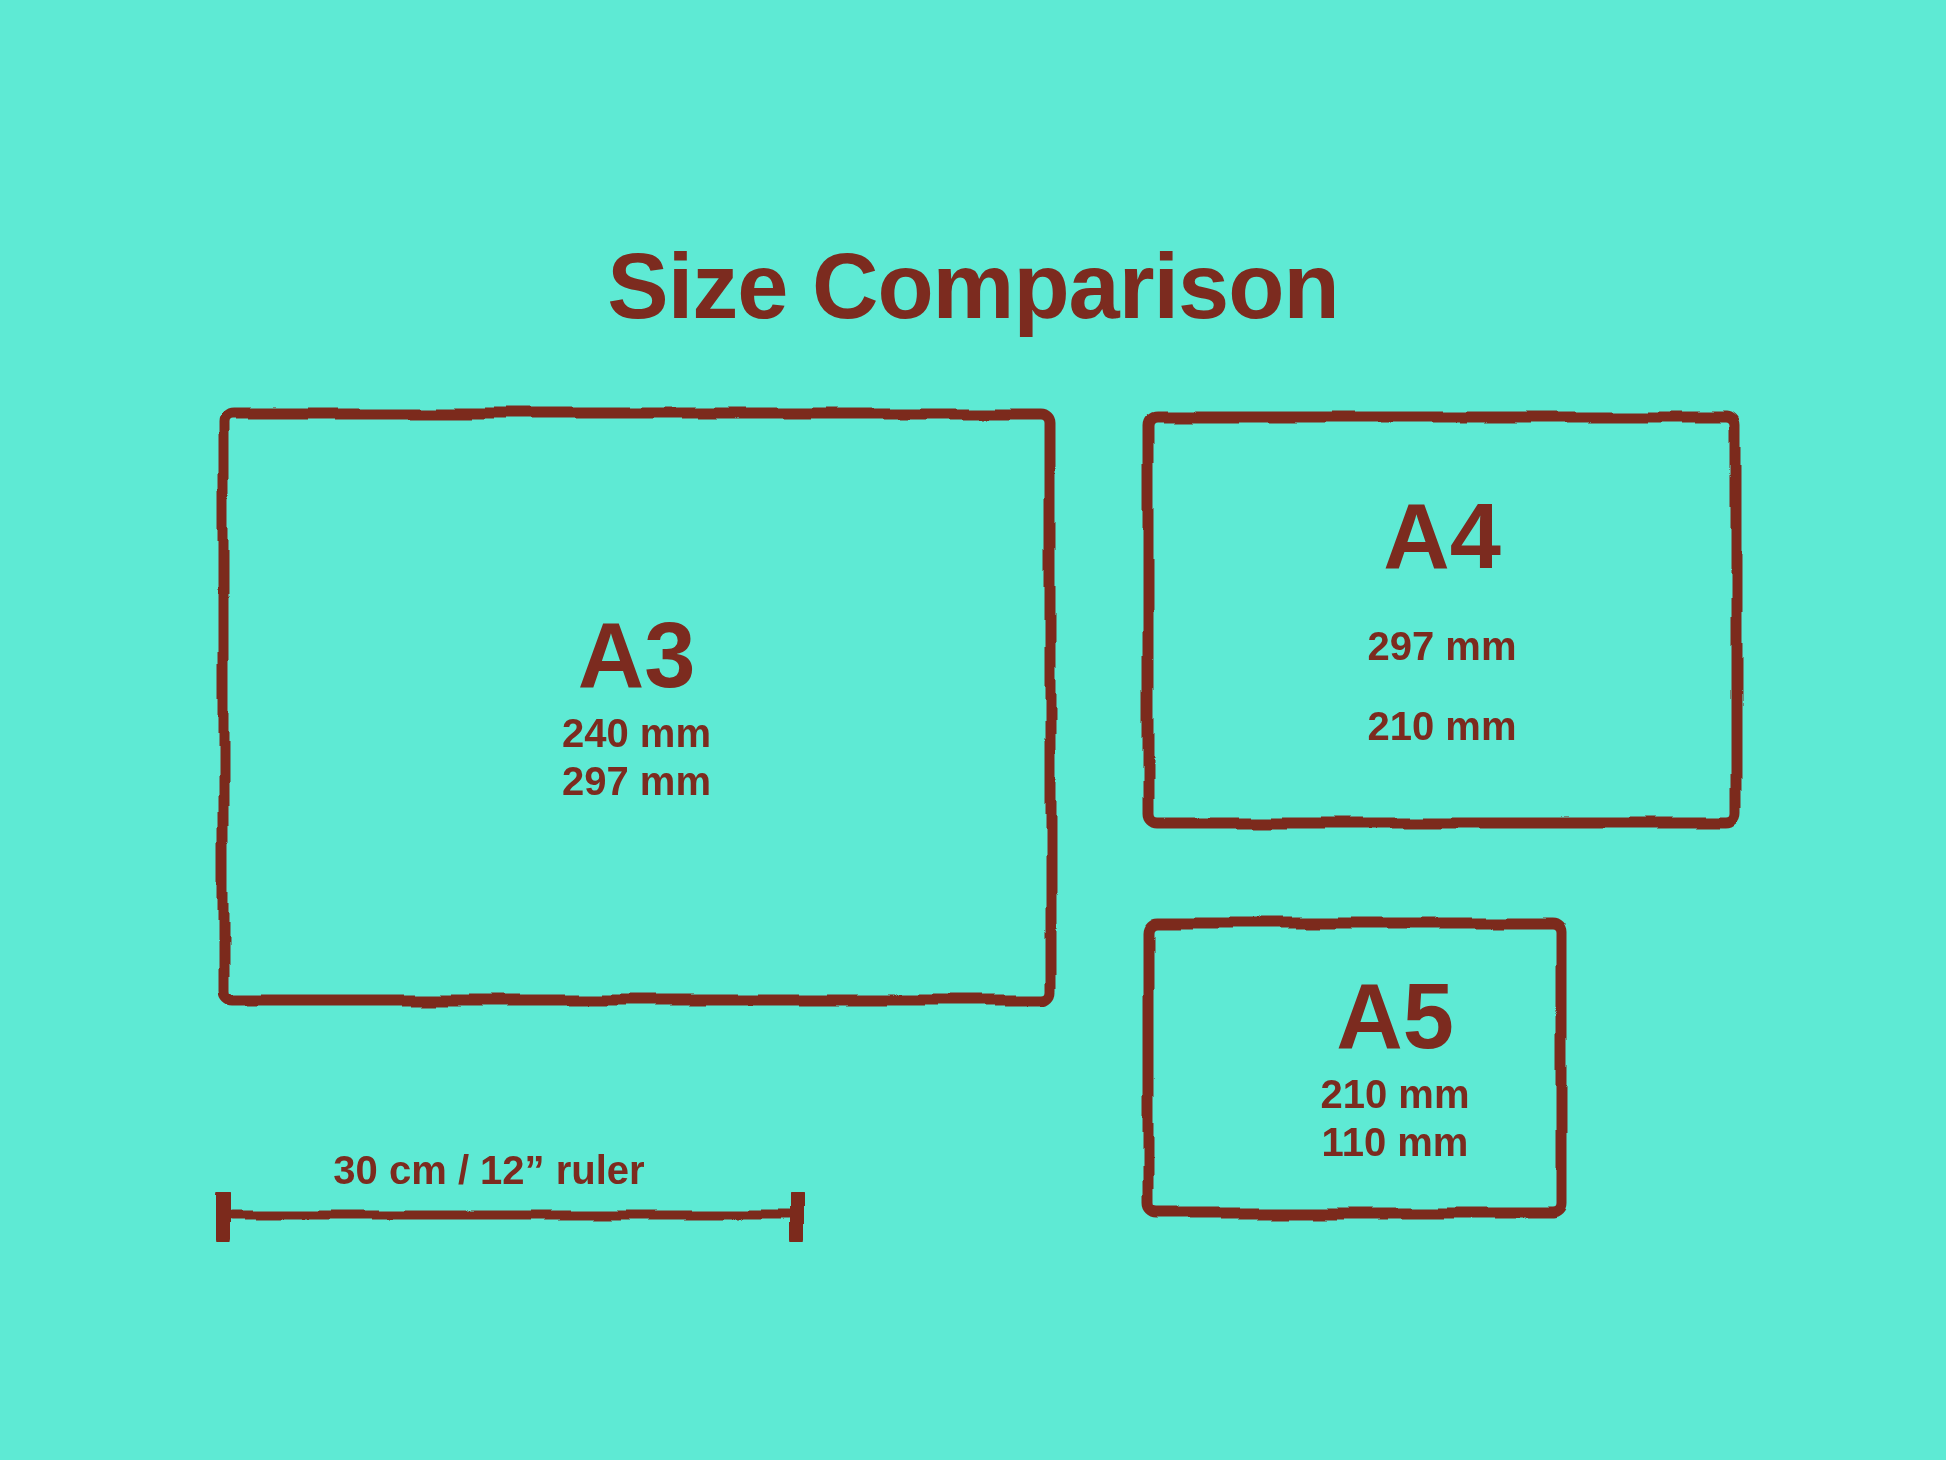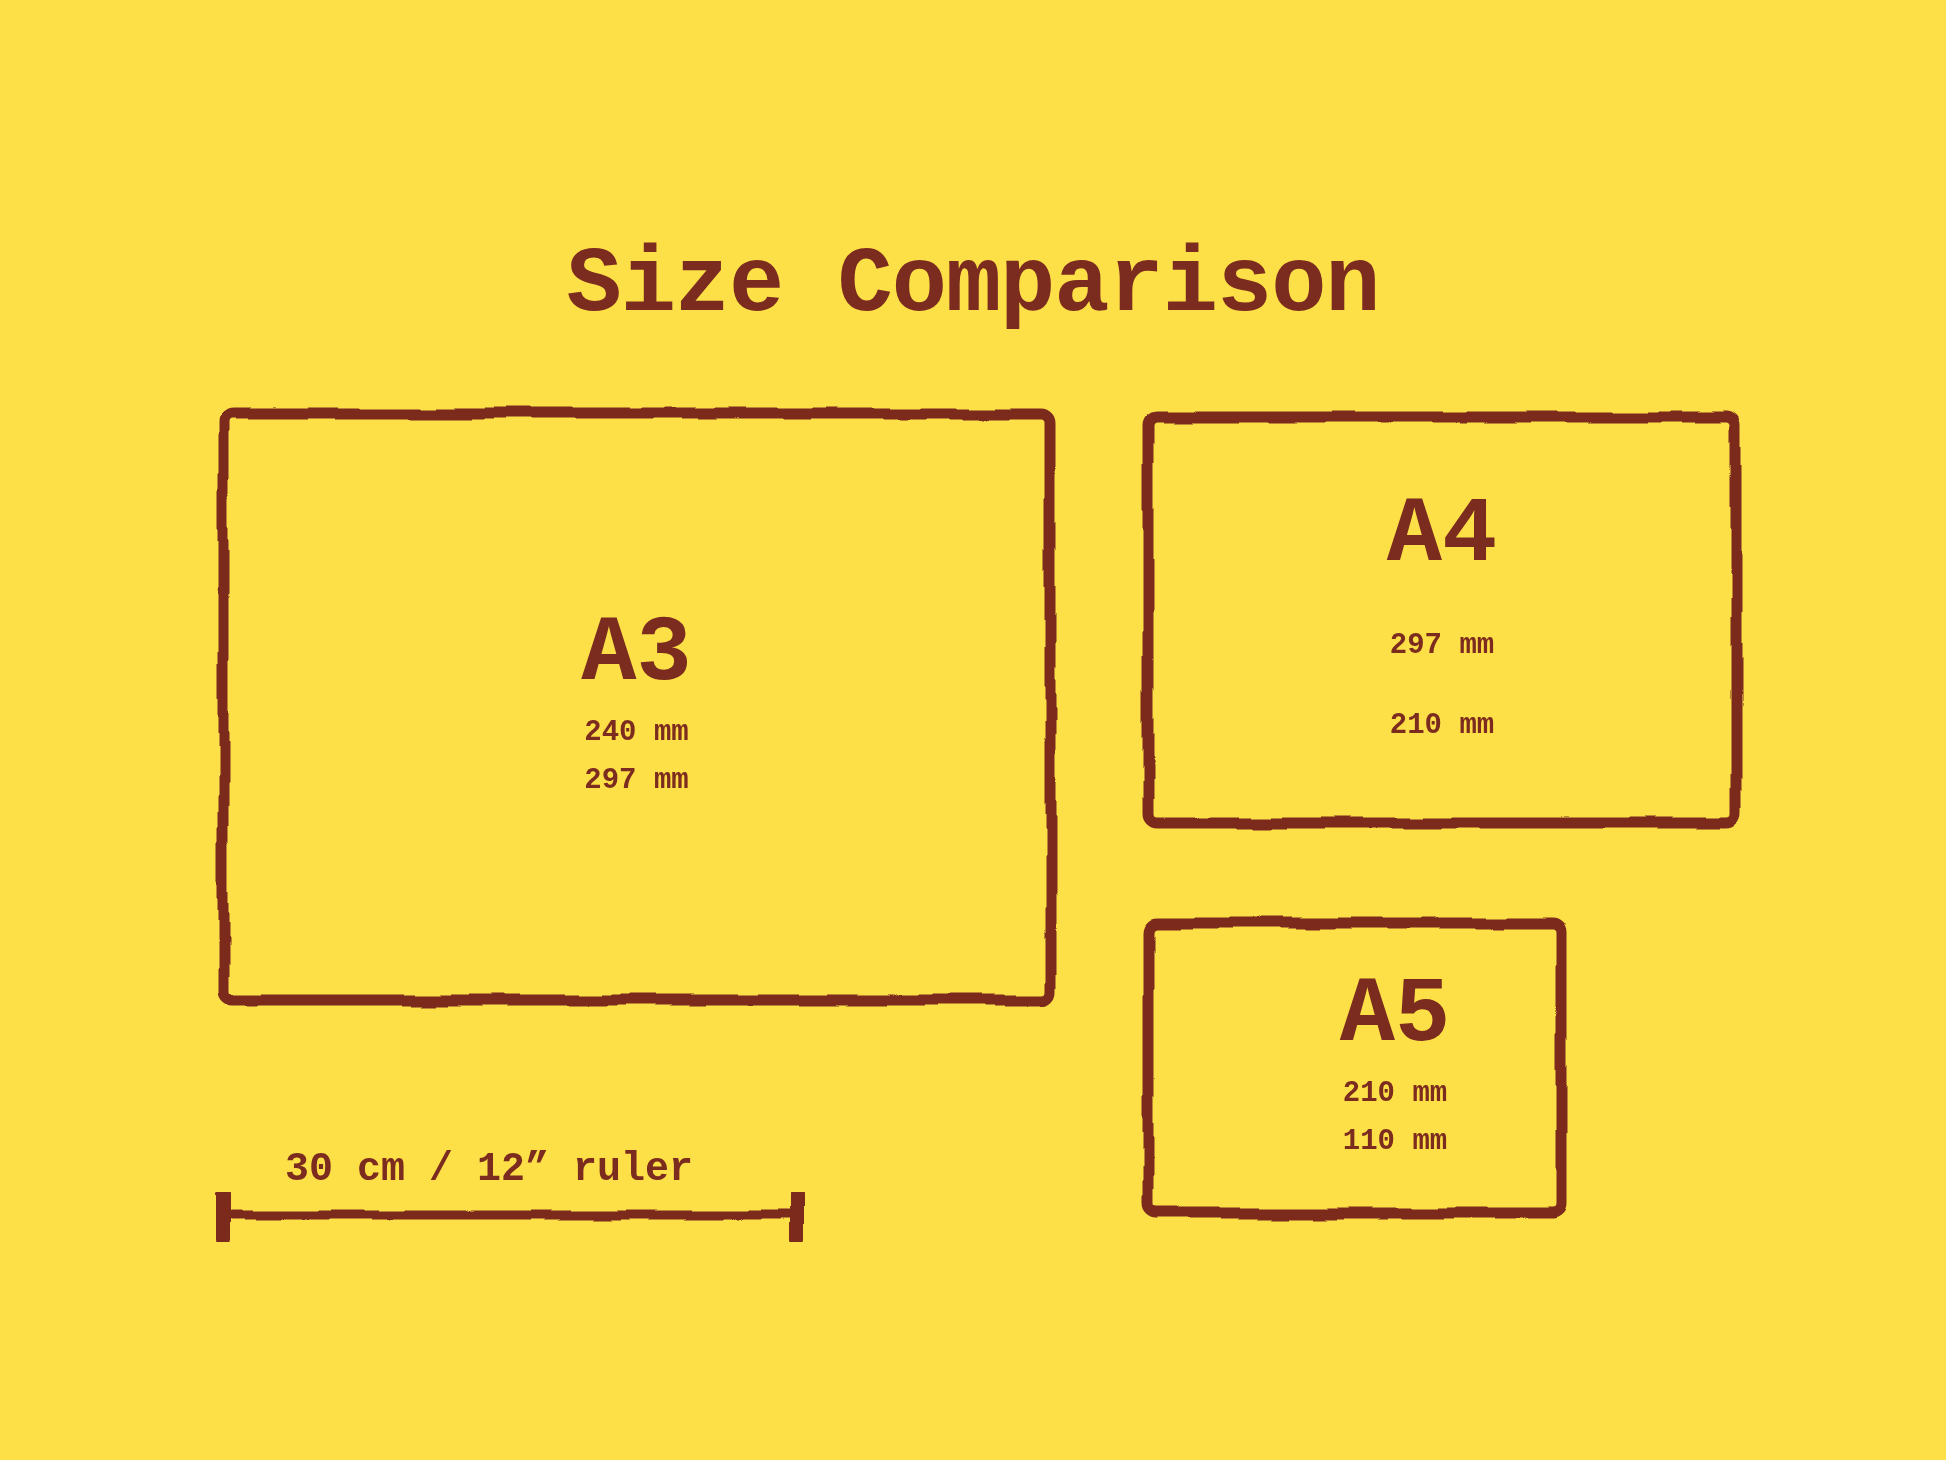--- a/index.html
+++ b/index.html
@@ -2,22 +2,22 @@
 <html><head>
 <meta charset="utf-8">
 <style>
   html, body { margin: 0; padding: 0; }
   body { width: 1946px; height: 1460px; overflow: hidden; }
 
   .canvas {
     position: relative;
     width: 1946px;
     height: 1460px;
-    background: #fde047;
-    font-family: Liberation Mono, monospace;
+    background: #5eead4;
+    font-family: Liberation Sans, sans-serif;
     color: #7c2b1f;
   }
 
   .sketch-layer {
     position: absolute;
     inset: 0;
     pointer-events: none;
   }
 
   .page-title {
@@ -47,21 +47,21 @@
   .paper-text.a5 { left: 1188px; top: 923px; width: 414px; height: 290px; }
 
   .paper-label {
     font-size: 92px;
     line-height: 92px;
     font-weight: 700;
     font-stretch: condensed;
     margin-bottom: 8px;
   }
   .paper-dim {
-    font-size: 29px;
+    font-size: 40px;
     line-height: 48px;
     font-weight: 700;
     font-stretch: condensed;
   }
 
   .ruler-label {
     position: absolute;
     left: 200px;
     top: 1148px;
     width: 578px;

